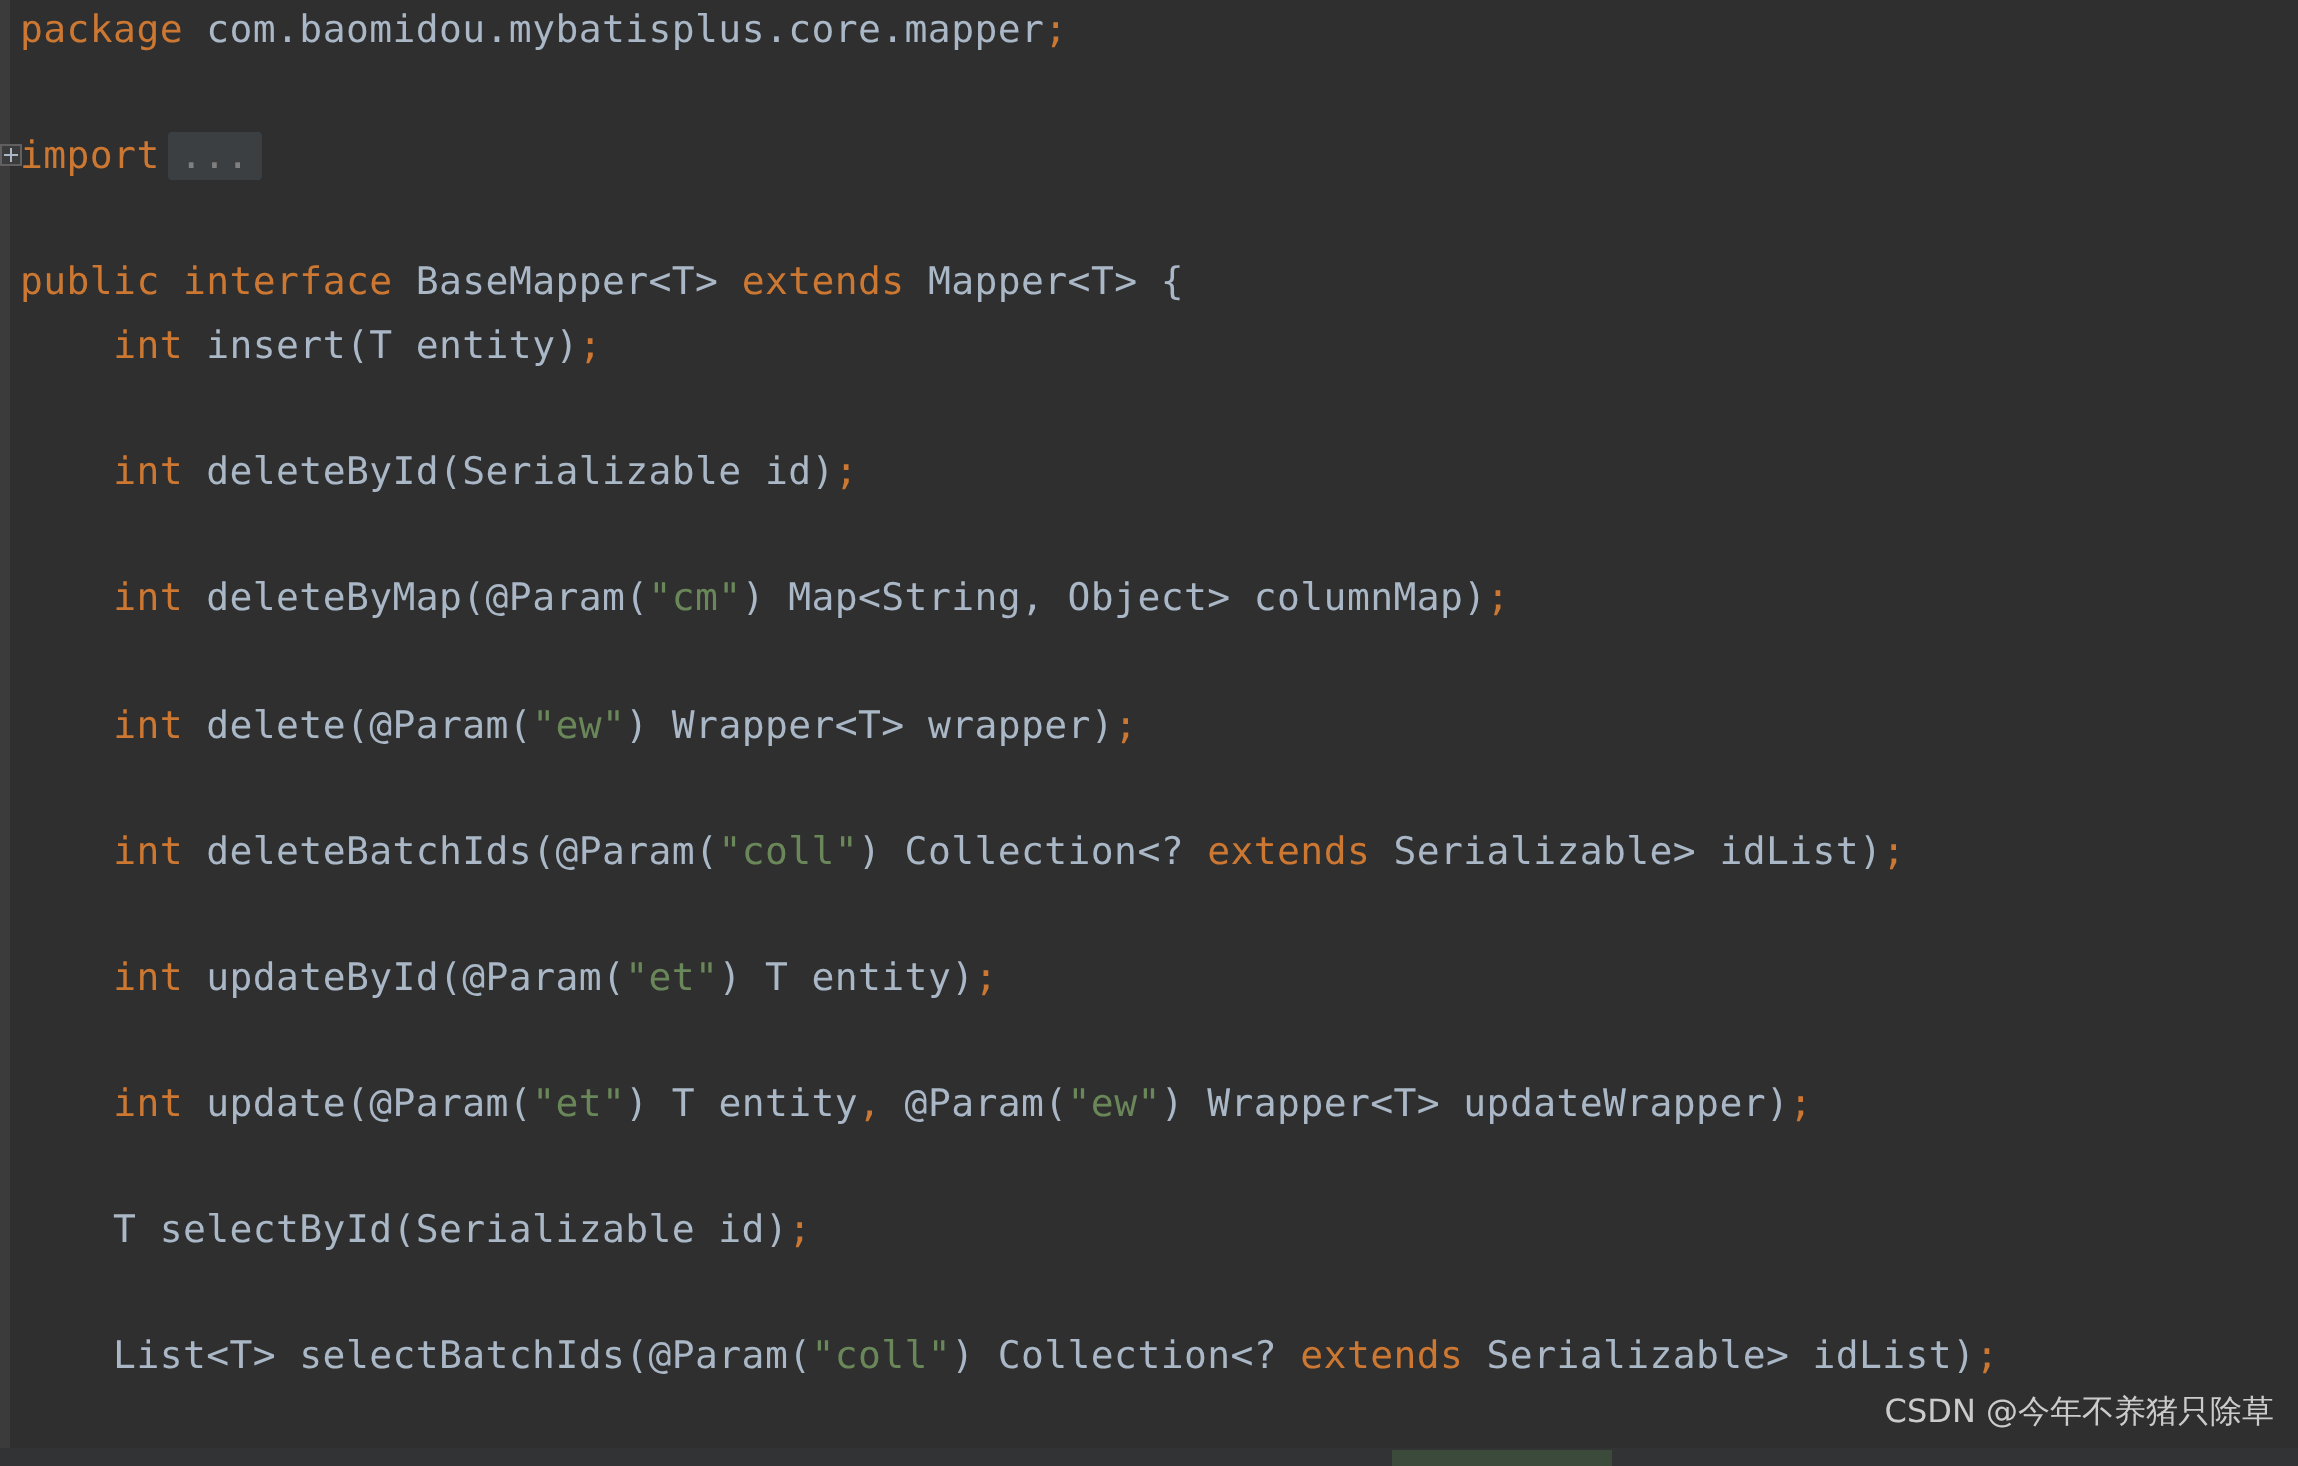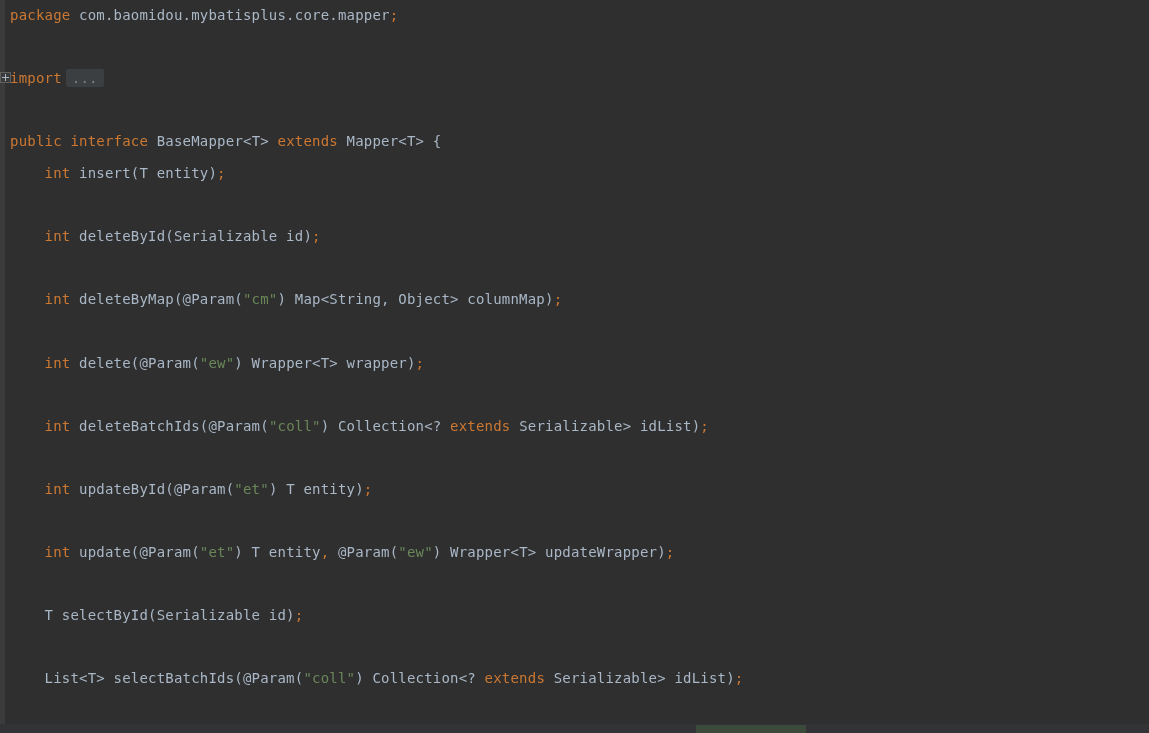--- a/index.html
+++ b/index.html
@@ -35,21 +35,21 @@
   }
 
   
   #code {
     position: absolute;
     left: 5px;
     top: 0;
     right: 0;
     bottom: 0;
     padding: 0;
-    font-size: 14px;
+    font-size: 19px;
     line-height: 31.6px;
     white-space: pre;
     letter-spacing: 0.2px;
   }
 
   .line {
     height: 31.6px;
     position: relative;
     padding-left: 5px;
   }
@@ -131,18 +131,19 @@
 </style>
 </head>
 <body>
 
 <div id="editor">
 
   <div id="gutter"></div>
 
   <div id="code"><div class="line"><span class="kw">package</span><span class="plain"> com.baomidou.mybatisplus.core.mapper</span><span class="semi">;</span></div><div class="line">&nbsp;</div><div class="line"><span class="fold-marker"></span><span class="kw">import</span><span class="fold-placeholder">...</span></div><div class="line">&nbsp;</div><div class="line"><span class="kw">public</span><span class="plain"> </span><span class="kw">interface</span><span class="plain"> BaseMapper&lt;T&gt; </span><span class="kw">extends</span><span class="plain"> Mapper&lt;T&gt; {</span></div><div class="line"><span class="plain">    </span><span class="kw">int</span><span class="plain"> insert(T entity)</span><span class="semi">;</span></div><div class="line">&nbsp;</div><div class="line"><span class="plain">    </span><span class="kw">int</span><span class="plain"> deleteById(Serializable id)</span><span class="semi">;</span></div><div class="line">&nbsp;</div><div class="line"><span class="plain">    </span><span class="kw">int</span><span class="plain"> deleteByMap(@Param(</span><span class="str">"cm"</span><span class="plain">) Map&lt;String, Object&gt; columnMap)</span><span class="semi">;</span></div><div class="line">&nbsp;</div><div class="line"><span class="plain">    </span><span class="kw">int</span><span class="plain"> delete(@Param(</span><span class="str">"ew"</span><span class="plain">) Wrapper&lt;T&gt; wrapper)</span><span class="semi">;</span></div><div class="line">&nbsp;</div><div class="line"><span class="plain">    </span><span class="kw">int</span><span class="plain"> deleteBatchIds(@Param(</span><span class="str">"coll"</span><span class="plain">) Collection&lt;? </span><span class="kw">extends</span><span class="plain"> Serializable&gt; idList)</span><span class="semi">;</span></div><div class="line">&nbsp;</div><div class="line"><span class="plain">    </span><span class="kw">int</span><span class="plain"> updateById(@Param(</span><span class="str">"et"</span><span class="plain">) T entity)</span><span class="semi">;</span></div><div class="line">&nbsp;</div><div class="line"><span class="plain">    </span><span class="kw">int</span><span class="plain"> update(@Param(</span><span class="str">"et"</span><span class="plain">) T entity</span><span class="semi">,</span><span class="plain"> @Param(</span><span class="str">"ew"</span><span class="plain">) Wrapper&lt;T&gt; updateWrapper)</span><span class="semi">;</span></div><div class="line">&nbsp;</div><div class="line"><span class="plain">    T selectById(Serializable id)</span><span class="semi">;</span></div><div class="line">&nbsp;</div><div class="line"><span class="plain">    List&lt;T&gt; selectBatchIds(@Param(</span><span class="str">"coll"</span><span class="plain">) Collection&lt;? </span><span class="kw">extends</span><span class="plain"> Serializable&gt; idList)</span><span class="semi">;</span></div></div>
 
+  <div id="watermark">CSDN @今年不养猪只除草</div>
 
   <div id="bottom-strip">
     <div id="bottom-accent"></div>
   </div>
 
 </div>
 
 </body></html>

